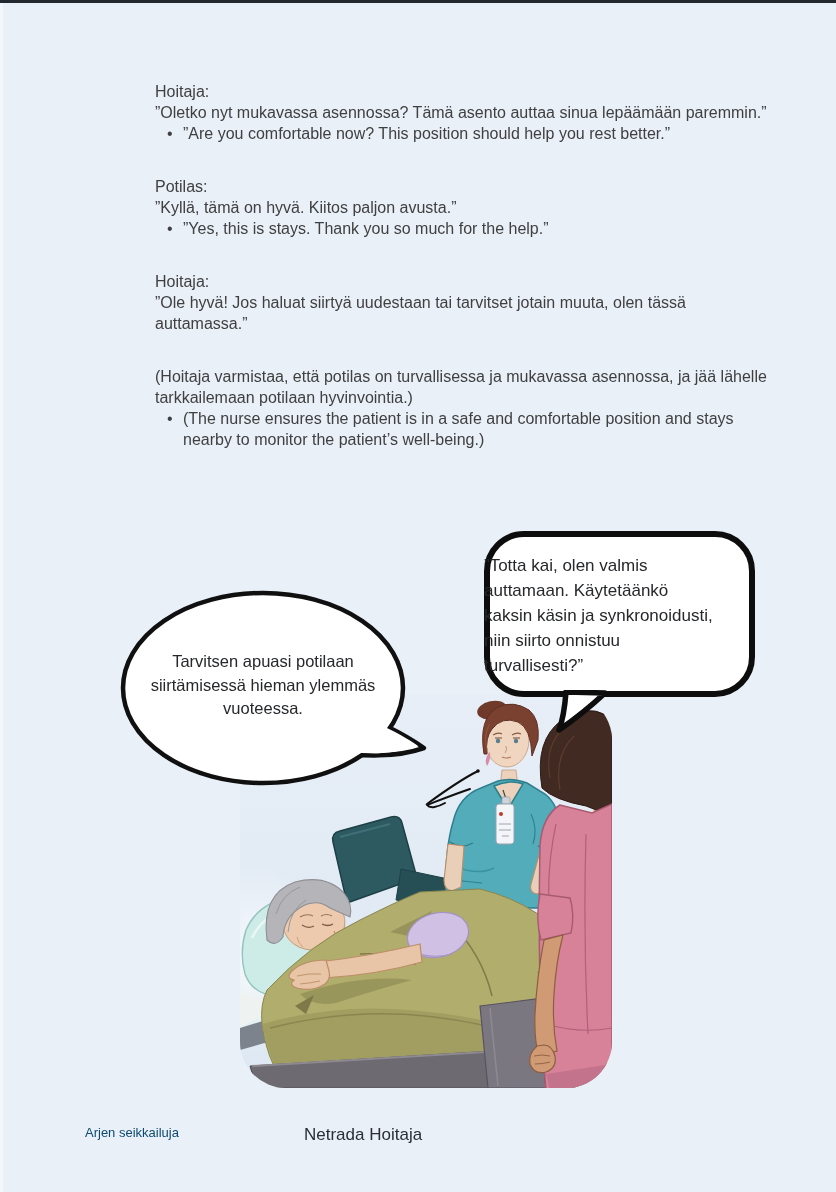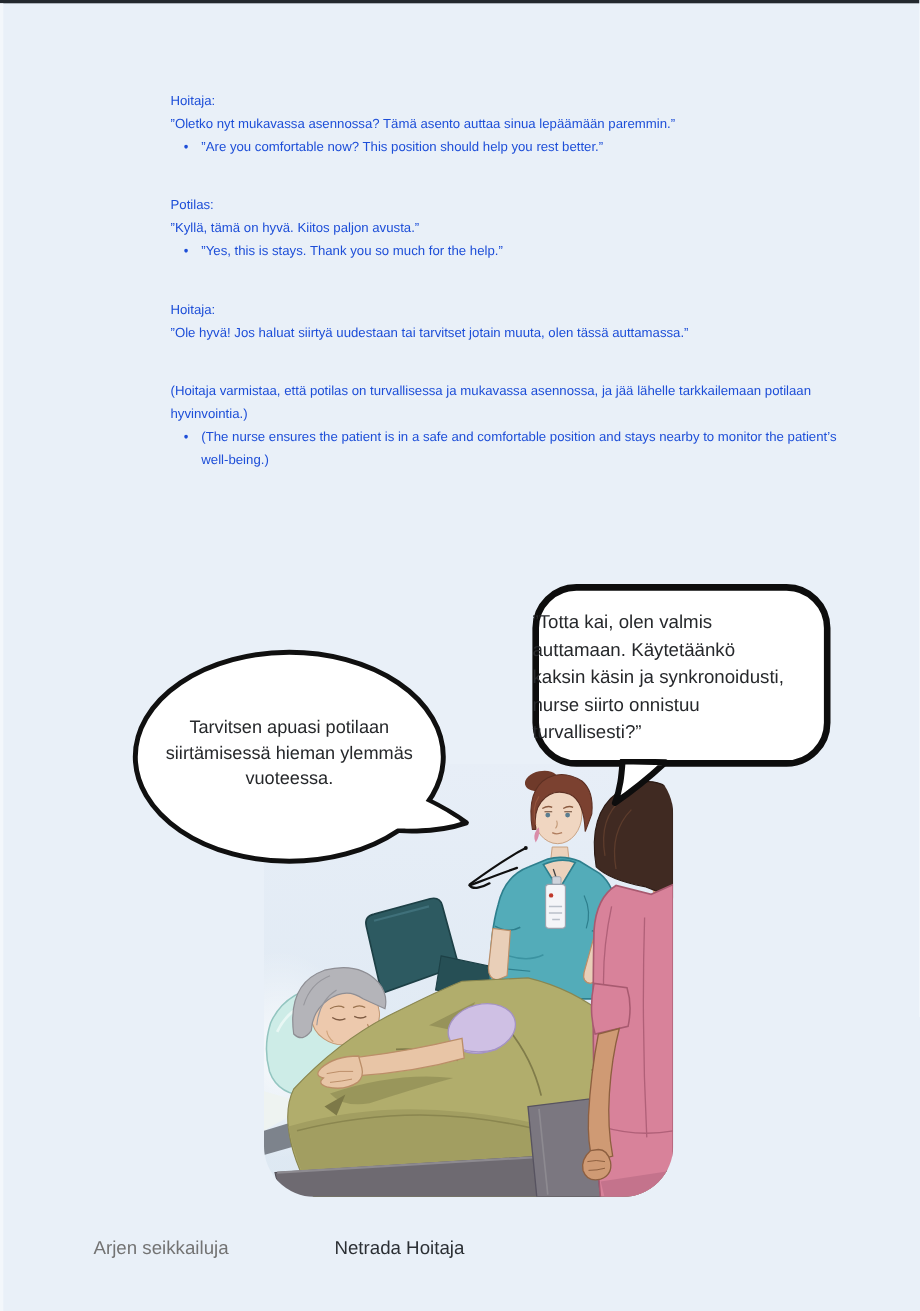--- a/index.html
+++ b/index.html
@@ -5,22 +5,22 @@
   html,body{margin:0;padding:0;}
   .page{
     position:relative;width:836px;height:1192px;overflow:hidden;
     background:#e9f0f8;
     font-family:"Liberation Sans","DejaVu Sans",sans-serif;
   }
   .top-edge{position:absolute;left:0;top:0;width:836px;height:3px;background:#23282e;}
   .left-edge{position:absolute;left:0;top:3px;width:3px;height:1189px;background:#f3f7fb;}
 
   
-  .text-col{position:absolute;left:155px;top:81px;width:625px;color:#1d4ed8;
-            font-size:12px;line-height:21px;z-index:3;}
+  .text-col{position:absolute;left:155px;top:81px;width:625px;color:#404040;
+            font-size:16px;line-height:21px;z-index:3;}
   .block{margin-bottom:32px;}
   .block.note{margin-top:26px;}
   .speaker{white-space:pre;}
   .speaker:empty{display:none;}
   .fi{}
   .en{position:relative;padding-left:28px;}
   .en::before{content:"\2022";position:absolute;left:12px;top:0;font-style:normal;}
 
   
   .illus{position:absolute;left:240px;top:694px;width:372px;height:394px;
@@ -35,21 +35,21 @@
   .squiggle-svg{position:absolute;left:415px;top:762px;width:75px;height:52px;z-index:3;}
 
   
   .bubble-right{position:absolute;left:484px;top:531px;width:259px;height:154px;
                 background:#ffffff;border:6px solid #0d0d0d;border-radius:40px;z-index:2;}
   .bubble-right-tail{position:absolute;left:540px;top:690px;width:70px;height:45px;z-index:2;}
   .bubble-right-text{position:absolute;left:484px;top:553px;width:300px;text-align:left;
                      z-index:3;color:#26282b;font-size:17px;line-height:25px;}
 
   
-  .footer-left{position:absolute;left:85px;top:1125px;font-size:17px;color:#737373;z-index:3;}
+  .footer-left{position:absolute;left:85px;top:1125px;font-size:13px;color:#0c4a6e;z-index:3;}
   .footer-right{position:absolute;left:304px;top:1125px;font-size:17px;color:#2b2f34;z-index:3;}
 </style>
 </head>
 <body>
 
 <div class="page">
   <div class="top-edge"></div>
   <div class="left-edge"></div>
 
   <div class="text-col">
@@ -204,19 +204,19 @@
   </svg>
 
   <div class="bubble-right"></div>
   <svg class="bubble-right-tail" viewBox="540 690 70 45">
     <path d="M566 692 C565 705 564 717 559 730 C575 719 590 707 605 693 Z" fill="#ffffff" stroke="#0d0d0d" stroke-width="5.5" stroke-linejoin="round"></path>
   </svg>
   <div class="bubble-right-text">
     <div>”Totta kai, olen valmis</div>
     <div>auttamaan. Käytetäänkö</div>
     <div>kaksin käsin ja synkronoidusti,</div>
-    <div>nurse siirto onnistuu</div>
+    <div>niin siirto onnistuu</div>
     <div>turvallisesti?”</div>
   </div>
 
   <div class="footer-left">Arjen seikkailuja</div>
   <div class="footer-right">Netrada Hoitaja</div>
 </div>
 
 </body></html>

